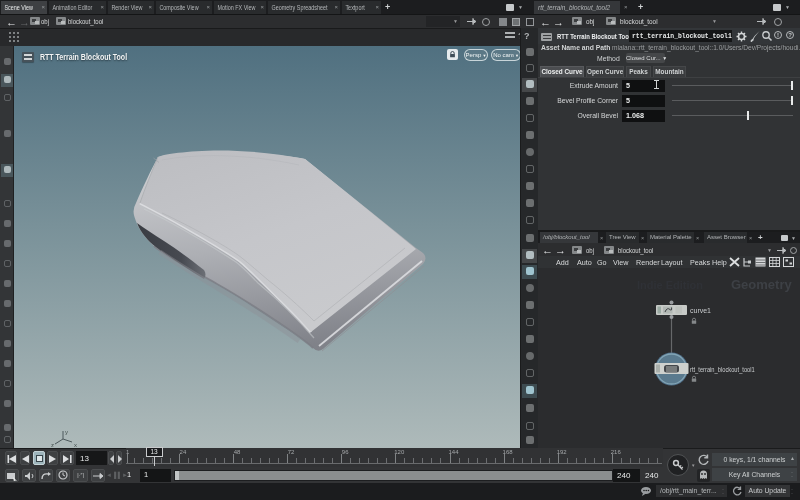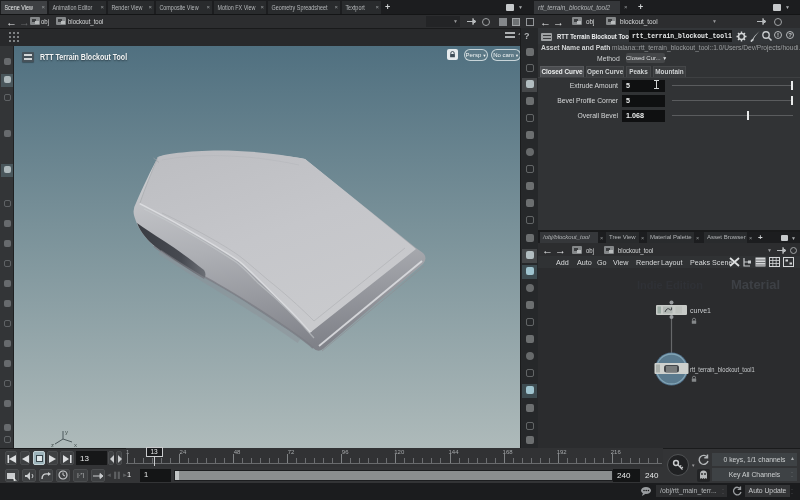--- a/index.html
+++ b/index.html
@@ -254,21 +254,21 @@
     </svg>
 <div class="a" style="left:790px;top:246.5px;width:7px;height:7px;border:1.5px solid #a0a3a5;border-radius:50%"></div>
 <div class="a" style="left:538px;top:256px;width:262px;height:12px;background:#303234"></div>
 <div class="a" style="left:556px;top:258.5px;font-size:7.2px;line-height:8.2px;color:#d8dadb;font-weight:normal;white-space:nowrap;">Add</div>
 <div class="a" style="left:577px;top:258.5px;font-size:7.2px;line-height:8.2px;color:#d8dadb;font-weight:normal;white-space:nowrap;">Auto</div>
 <div class="a" style="left:597px;top:258.5px;font-size:7.2px;line-height:8.2px;color:#d8dadb;font-weight:normal;white-space:nowrap;">Go</div>
 <div class="a" style="left:613px;top:258.5px;font-size:7.2px;line-height:8.2px;color:#d8dadb;font-weight:normal;white-space:nowrap;">View</div>
 <div class="a" style="left:636px;top:258.5px;font-size:7.2px;line-height:8.2px;color:#d8dadb;font-weight:normal;white-space:nowrap;">Render</div>
 <div class="a" style="left:661px;top:258.5px;font-size:7.2px;line-height:8.2px;color:#d8dadb;font-weight:normal;white-space:nowrap;">Layout</div>
 <div class="a" style="left:690px;top:258.5px;font-size:7.2px;line-height:8.2px;color:#d8dadb;font-weight:normal;white-space:nowrap;">Peaks</div>
-<div class="a" style="left:712px;top:258.5px;font-size:7.2px;line-height:8.2px;color:#d8dadb;font-weight:normal;white-space:nowrap;">Scene</div>
+<div class="a" style="left:712px;top:258.5px;font-size:7.2px;line-height:8.2px;color:#d8dadb;font-weight:normal;white-space:nowrap;">Help</div>
 <svg class="a" style="left:729px;top:257px" width="11" height="10">
 <path d="M1,1 L10,9 M10,1 L1,9" stroke="#dddfe0" stroke-width="1.8"></path>
 </svg>
 <svg class="a" style="left:742px;top:257px" width="10" height="10">
 <path d="M2,1 V9 H8 M2,5 H6" stroke="#c6c9cb" stroke-width="1.2" fill="none"></path>
 <rect x="6" y="3.5" width="3" height="3" fill="#c6c9cb"></rect>
 </svg>
 <svg class="a" style="left:755px;top:257px" width="11" height="10">
 <rect x="0.5" y="0.5" width="10" height="9" fill="#d4d6d8"></rect>
 <path d="M0.5,3 H10.5 M0.5,5.5 H10.5 M0.5,8 H10.5" stroke="#55585a" stroke-width="0.8"></path>
@@ -277,21 +277,21 @@
 <rect x="0.5" y="0.5" width="10" height="9" fill="none" stroke="#d4d6d8" stroke-width="1"></rect>
 <path d="M0.5,3.5 H10.5 M0.5,6.5 H10.5 M3.8,0.5 V9.5 M7.2,0.5 V9.5" stroke="#d4d6d8" stroke-width="0.8"></path>
 </svg>
 <svg class="a" style="left:783px;top:257px" width="11" height="10">
 <rect x="0.5" y="0.5" width="10" height="9" fill="none" stroke="#d4d6d8" stroke-width="1"></rect>
 <rect x="2.5" y="2.5" width="2.5" height="2" fill="#d4d6d8"></rect>
 <rect x="6.5" y="5.5" width="2.5" height="2" fill="#d4d6d8"></rect>
 </svg>
 <div class="a" style="left:538px;top:268px;width:262px;height:180px;background:#2b2c2e"></div>
 <div class="a" style="left:637px;top:279px;font-size:11px;line-height:12px;color:#2f3136;font-weight:bold;white-space:nowrap;">Indie Edition</div>
-<div class="a" style="left:731px;top:278px;font-size:13px;line-height:14px;color:#3d4045;font-weight:bold;white-space:nowrap;">Material</div>
+<div class="a" style="left:731px;top:278px;font-size:13px;line-height:14px;color:#3d4045;font-weight:bold;white-space:nowrap;">Geometry</div>
 <svg class="a" style="left:538px;top:268px" width="262" height="180" viewBox="0 0 262 180">
 <line x1="133.5" y1="50" x2="133.5" y2="87" stroke="#66686a" stroke-width="1.2"></line>
 <circle cx="133.5" cy="34.5" r="2" fill="#9a9da0"></circle>
 <circle cx="133.5" cy="49" r="2" fill="#9a9da0"></circle>
 <rect x="118" y="37" width="31" height="10" rx="1" fill="#c7cac7"></rect>
 <rect x="119.5" y="38.5" width="3.5" height="7" fill="#9aaaa2"></rect>
 <rect x="125" y="38.5" width="9.5" height="7" fill="#aab0ac" opacity="0.75"></rect>
 <path d="M127,44 Q129,39 132,41.5 Q134,43.5 133.5,39.5" stroke="#3e4144" stroke-width="1" fill="none"></path>
 <rect x="137.5" y="38.5" width="6.5" height="7" fill="#b5bab6" opacity="0.6"></rect>
 <circle cx="133.5" cy="101" r="16.5" fill="#50708a"></circle>

